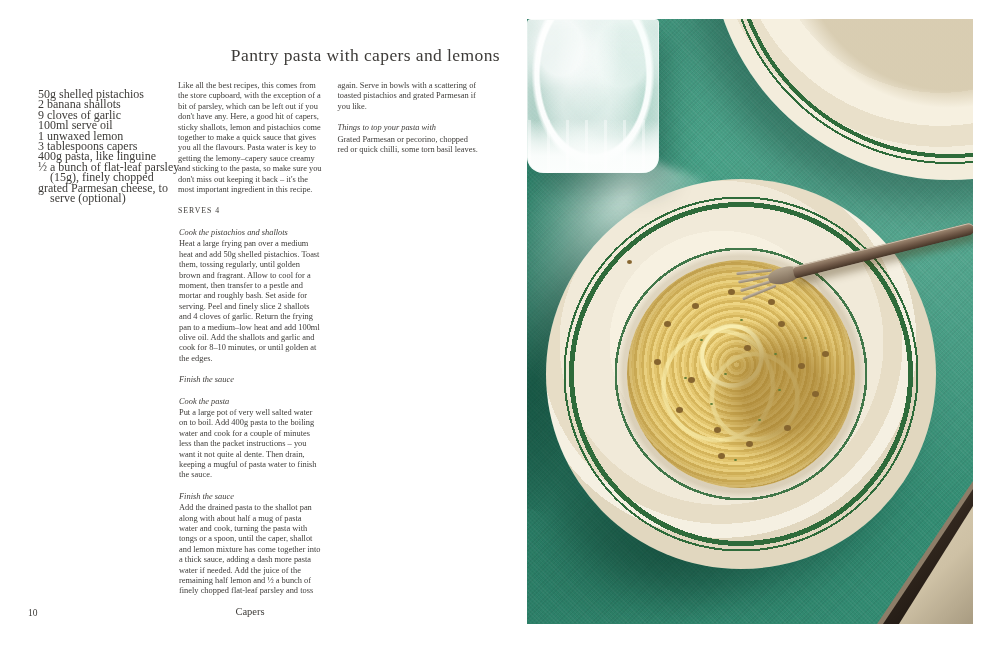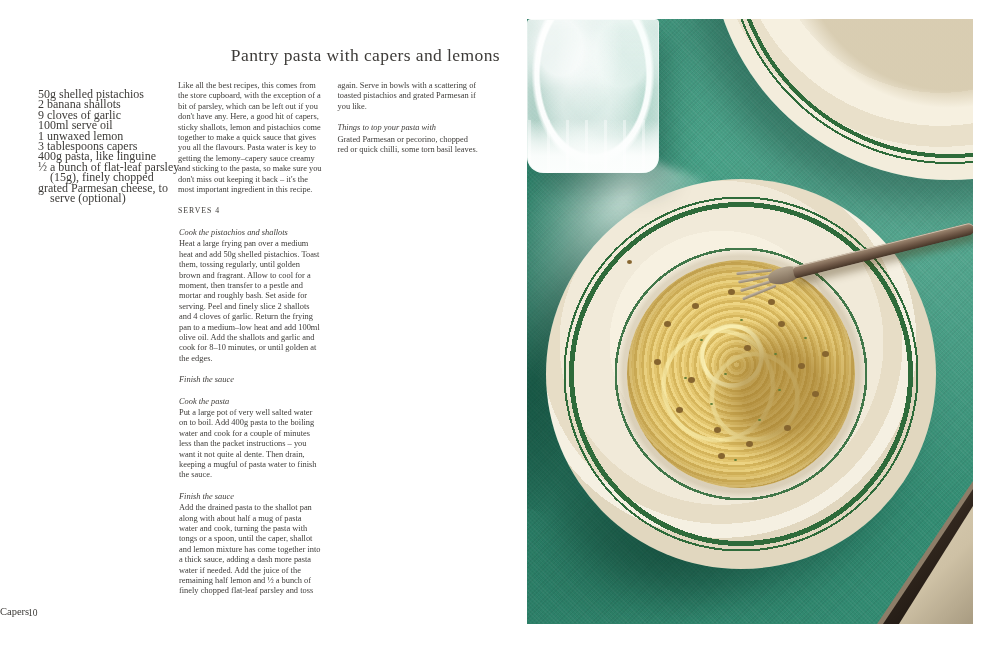--- a/index.html
+++ b/index.html
@@ -15,21 +15,21 @@
   .ingredients li{padding-left:12px;text-indent:-12px;}
   .method{position:absolute;left:178px;top:81px;width:302px;height:518px;
     column-count:2;column-gap:15px;column-fill:auto;
     font-size:8.4px;line-height:10.4px;color:var(--text-ink);}
   .method p{margin:1px;}
   .intro{margin:0 0 11px 0 !important;}
   .serves{margin:0 0 11px 0 !important;font-size:7.8px;letter-spacing:1px;}
   .step{margin:0 0 11px 0;}
   .step-heading{font-style:italic;}
   .footer-num{position:absolute;left:28px;top:608px;font-size:9.5px;color:var(--text-ink);}
-  .footer-chapter{position:absolute;left:0;top:606px;width:500px;text-align:left;
+  .footer-chapter{position:absolute;left:0;top:606px;width:500px;text-align:center;
     font-size:10.5px;color:var(--text-ink);}
 
   
   .photo{position:absolute;left:527px;top:19px;width:446px;height:605px;overflow:hidden;
     background-color:var(--tablecloth-green);
     background-image:
       radial-gradient(ellipse at 88% 18%, rgba(255,255,255,.20), transparent 55%),
       linear-gradient(100deg, rgba(0,45,35,.25), transparent 38%),
       linear-gradient(180deg, rgba(255,255,255,.05), transparent 30%, rgba(0,40,30,.14) 88%),
       repeating-linear-gradient(45deg, rgba(255,255,255,.055) 0 1px, transparent 1px 3px),

